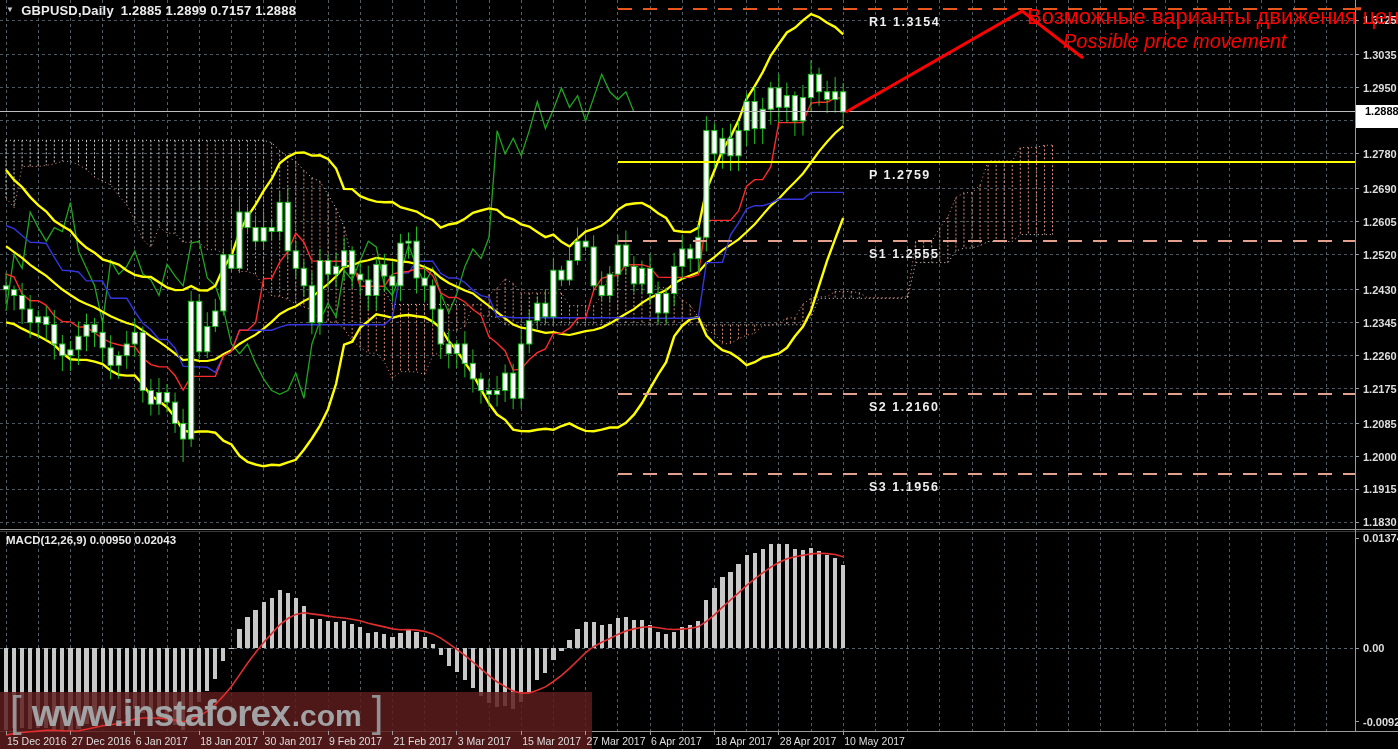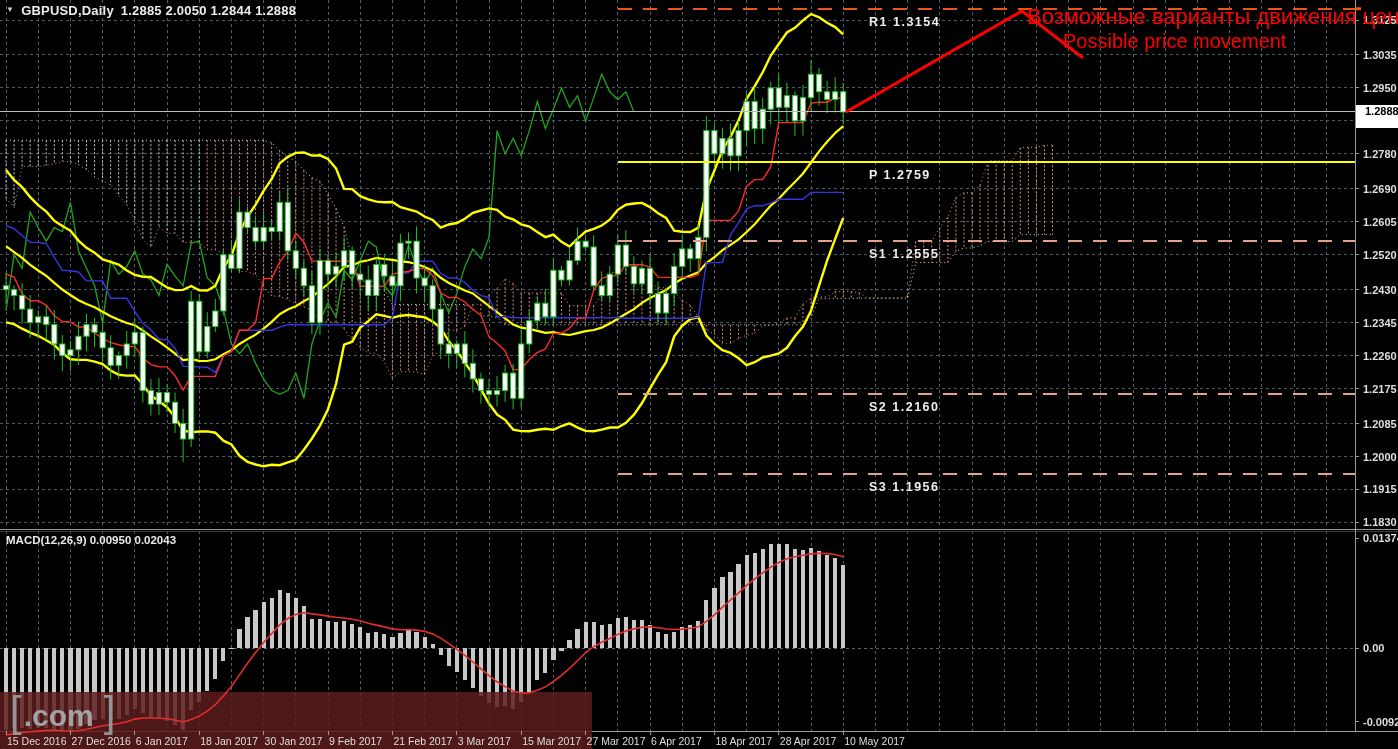--- a/index.html
+++ b/index.html
@@ -4,21 +4,21 @@
 <style>
   html,body{margin:0;padding:0;background:#000;}
   .root{position:relative;width:1398px;height:749px;background:#000;overflow:hidden;
         font-family:"Liberation Sans",sans-serif;}
   svg{position:absolute;left:0;top:0;}
   .title{position:absolute;left:6px;top:3px;display:flex;align-items:center;gap:7px;
          color:#ECECEC;font-size:13px;font-weight:700;letter-spacing:.2px;z-index:4;}
   .tri{font-size:8px;color:#C9C9C9;transform:translateY(-1px);}
   .annot{position:absolute;left:997px;top:4px;color:#FF0000;z-index:4;white-space:nowrap;}
   .annot .a1{font-size:22px;font-weight:500;margin-left:30px;}
-  .annot .a2{font-size:20px;font-weight:500;margin-left:66px;margin-top:0px;}
+  .annot .a2{font-size:20px;font-weight:500;margin-left:66px;margin-top:0px;font-style:italic;}
   .macdlabel{position:absolute;left:6px;top:534px;color:#E9E9E9;font-size:11.5px;font-weight:600;z-index:4;}
   .pricetag{position:absolute;left:1356px;width:41px;height:23px;background:#FFFFFF;color:#000;
             font-size:11px;font-weight:700;line-height:13px;padding-left:9px;z-index:4;}
   .wm{position:absolute;left:10px;top:688px;display:flex;align-items:baseline;column-gap:10px;
       z-index:3;opacity:.92;}
   .wb{font-size:42px;font-weight:400;color:#989DA0;}
   .wt{font-size:37px;font-weight:600;color:#A8AEB0;letter-spacing:-1px;}
   .ws{font-size:30px;font-weight:600;color:#A8AEB0;margin-left:-8px;}
 </style>
 </head>
@@ -654,30 +654,31 @@
       <text x="715.4000000000001" y="744.5" font-size="10.5" font-weight="500" fill="#DEDEDE" font-family="&quot;Liberation Sans&quot;,sans-serif">18 Apr 2017</text>
       <line x1="778.8000000000001" y1="731" x2="778.8000000000001" y2="735" stroke="#9A9A9A" stroke-width="1" shape-rendering="crispEdges"></line>
       <text x="779.8000000000001" y="744.5" font-size="10.5" font-weight="500" fill="#DEDEDE" font-family="&quot;Liberation Sans&quot;,sans-serif">28 Apr 2017</text>
       <line x1="843.2" y1="731" x2="843.2" y2="735" stroke="#9A9A9A" stroke-width="1" shape-rendering="crispEdges"></line>
       <text x="844.2" y="744.5" font-size="10.5" font-weight="500" fill="#DEDEDE" font-family="&quot;Liberation Sans&quot;,sans-serif">10 May 2017</text>
     </svg>
 
   <div class="title">
     <span class="tri">▼</span>
     <span>GBPUSD,Daily</span>
-    <span>1.2885 2.0050 1.2844 1.2888</span>
+    <span>1.2885 1.2899 0.7157 1.2888</span>
   </div>
 
   <div class="annot">
     <div class="a1">Возможные варианты движения цен</div>
     <div class="a2">Possible price movement</div>
   </div>
 
   <div class="macdlabel">MACD(12,26,9) 0.00950 0.02043</div>
 
   <div class="pricetag" style="top: 105.456px;">1.2888</div>
 
   <div class="wm">
     <span class="wb">[</span>
+      <span class="wt">www.instaforex</span>
       <span class="ws">.com</span>
       <span class="wb">]</span>
   </div>
 </div>
 
 </body></html>

